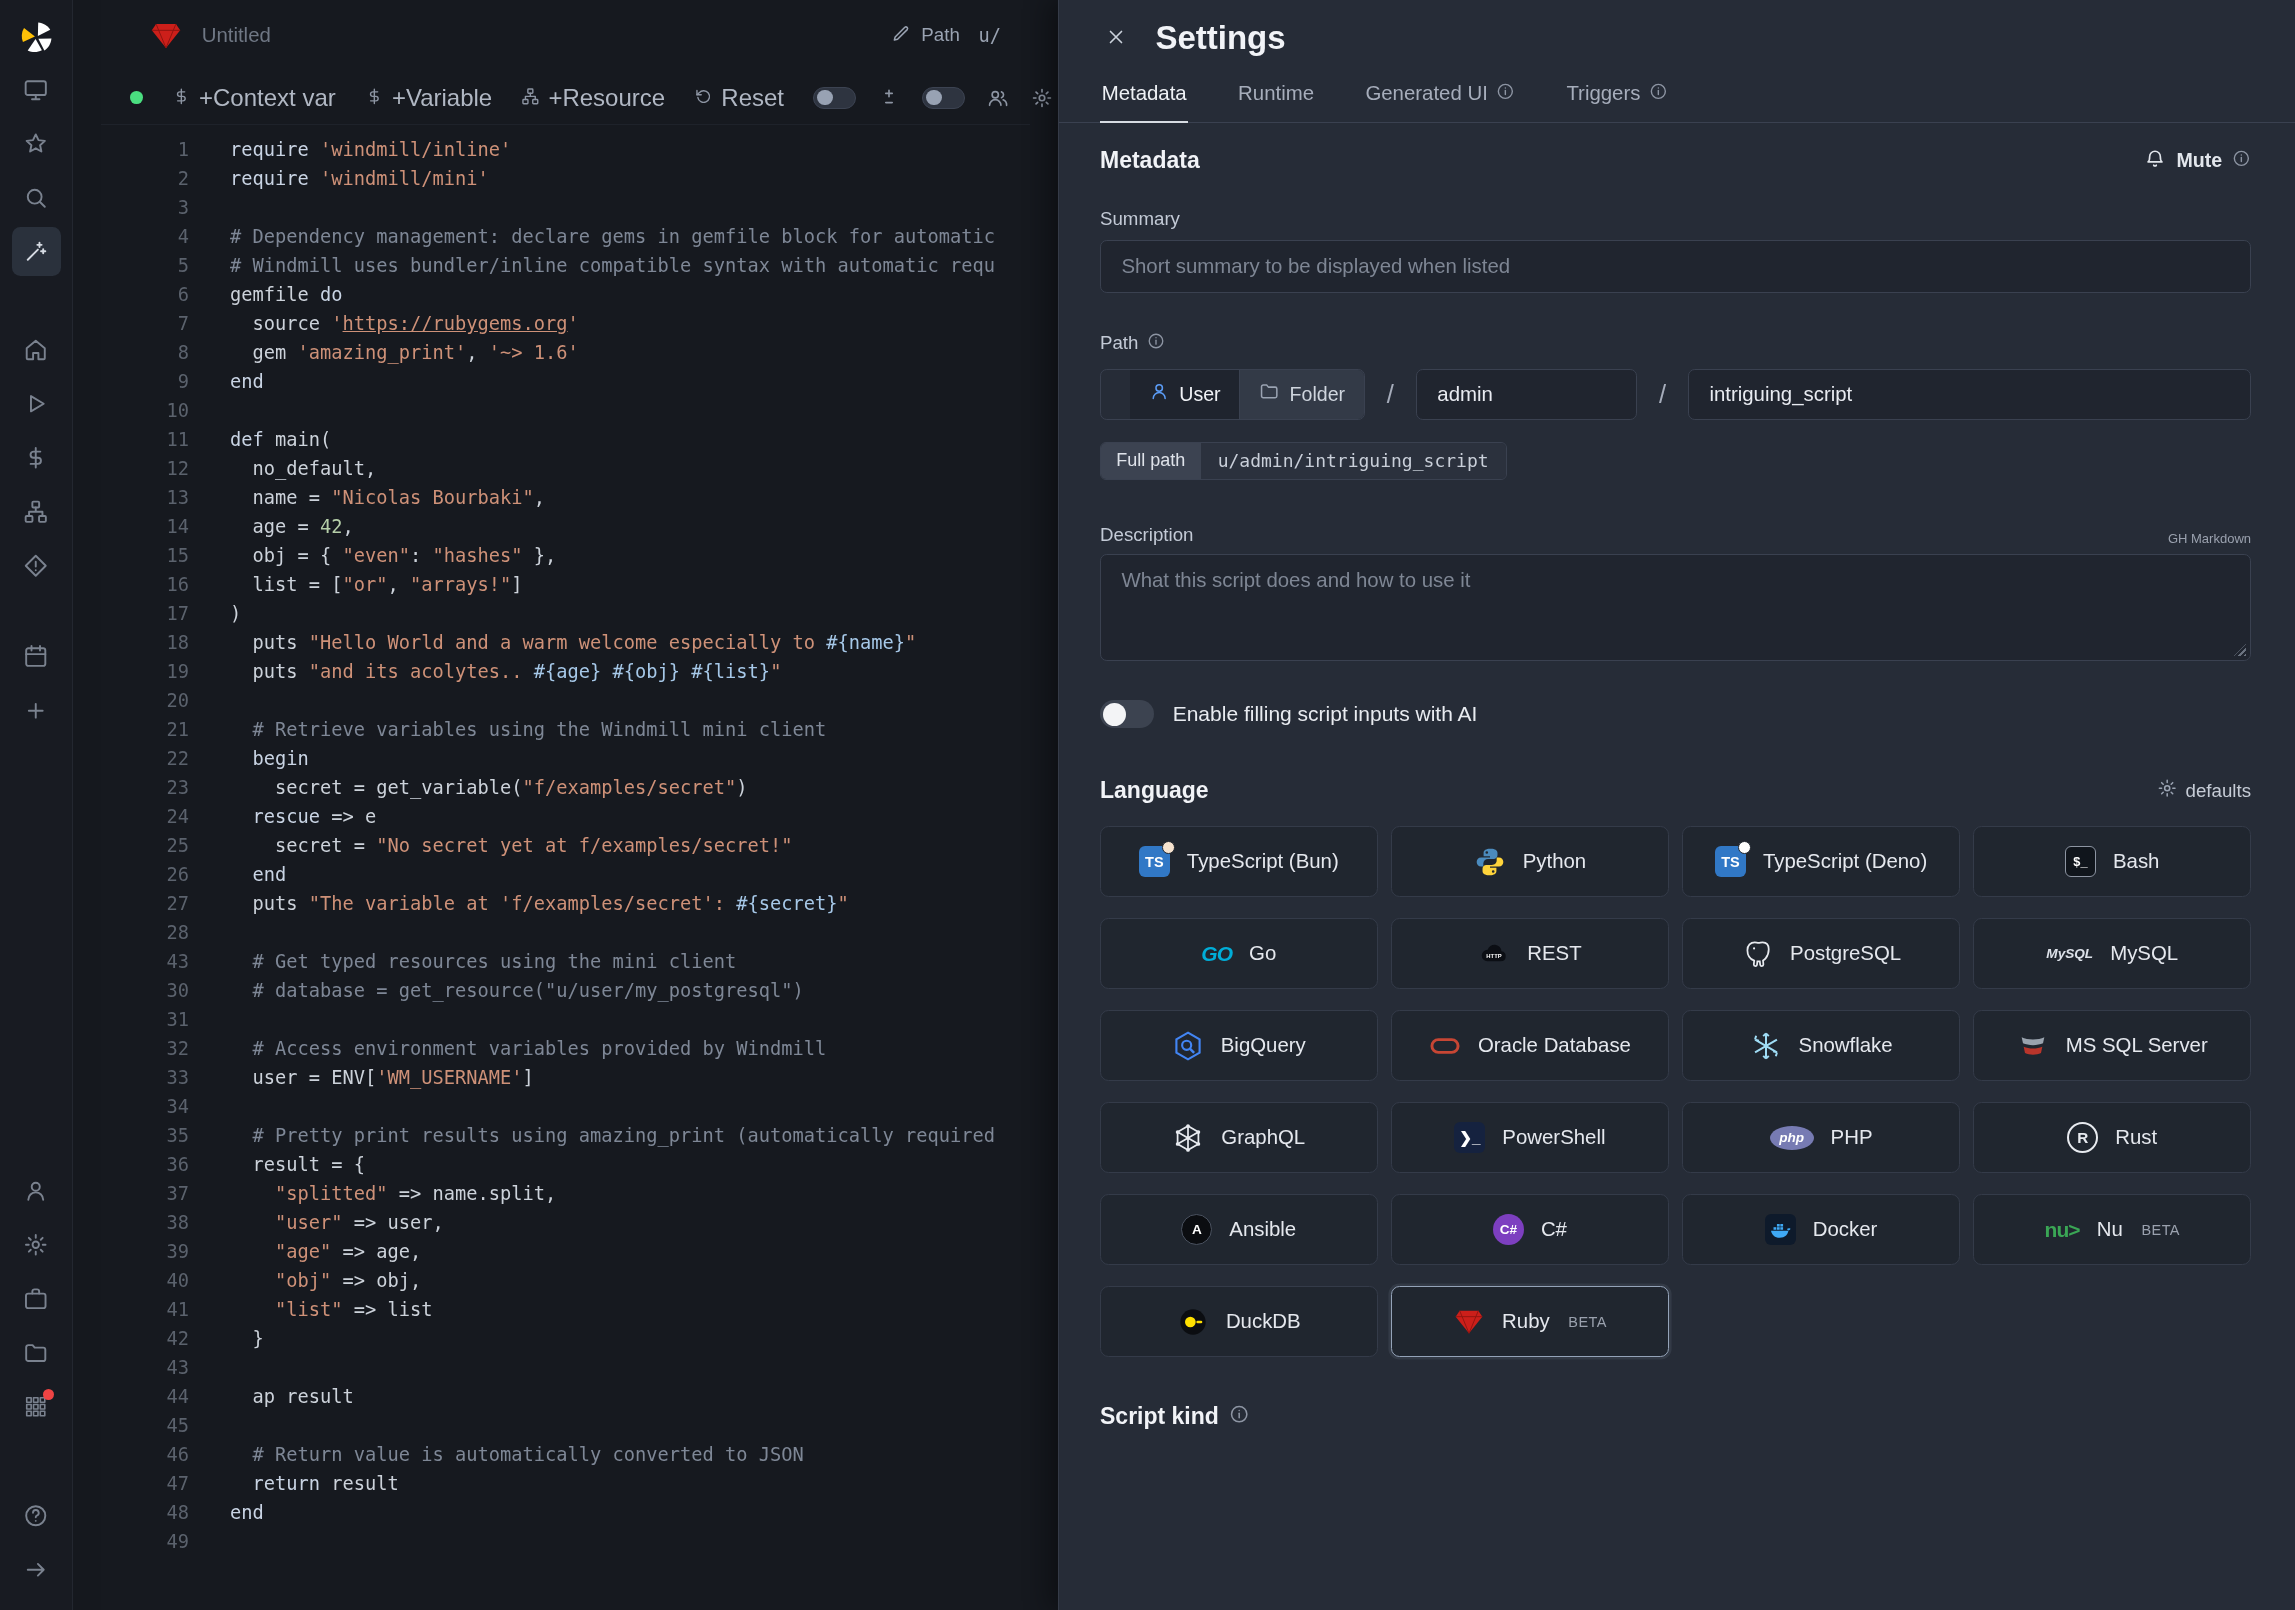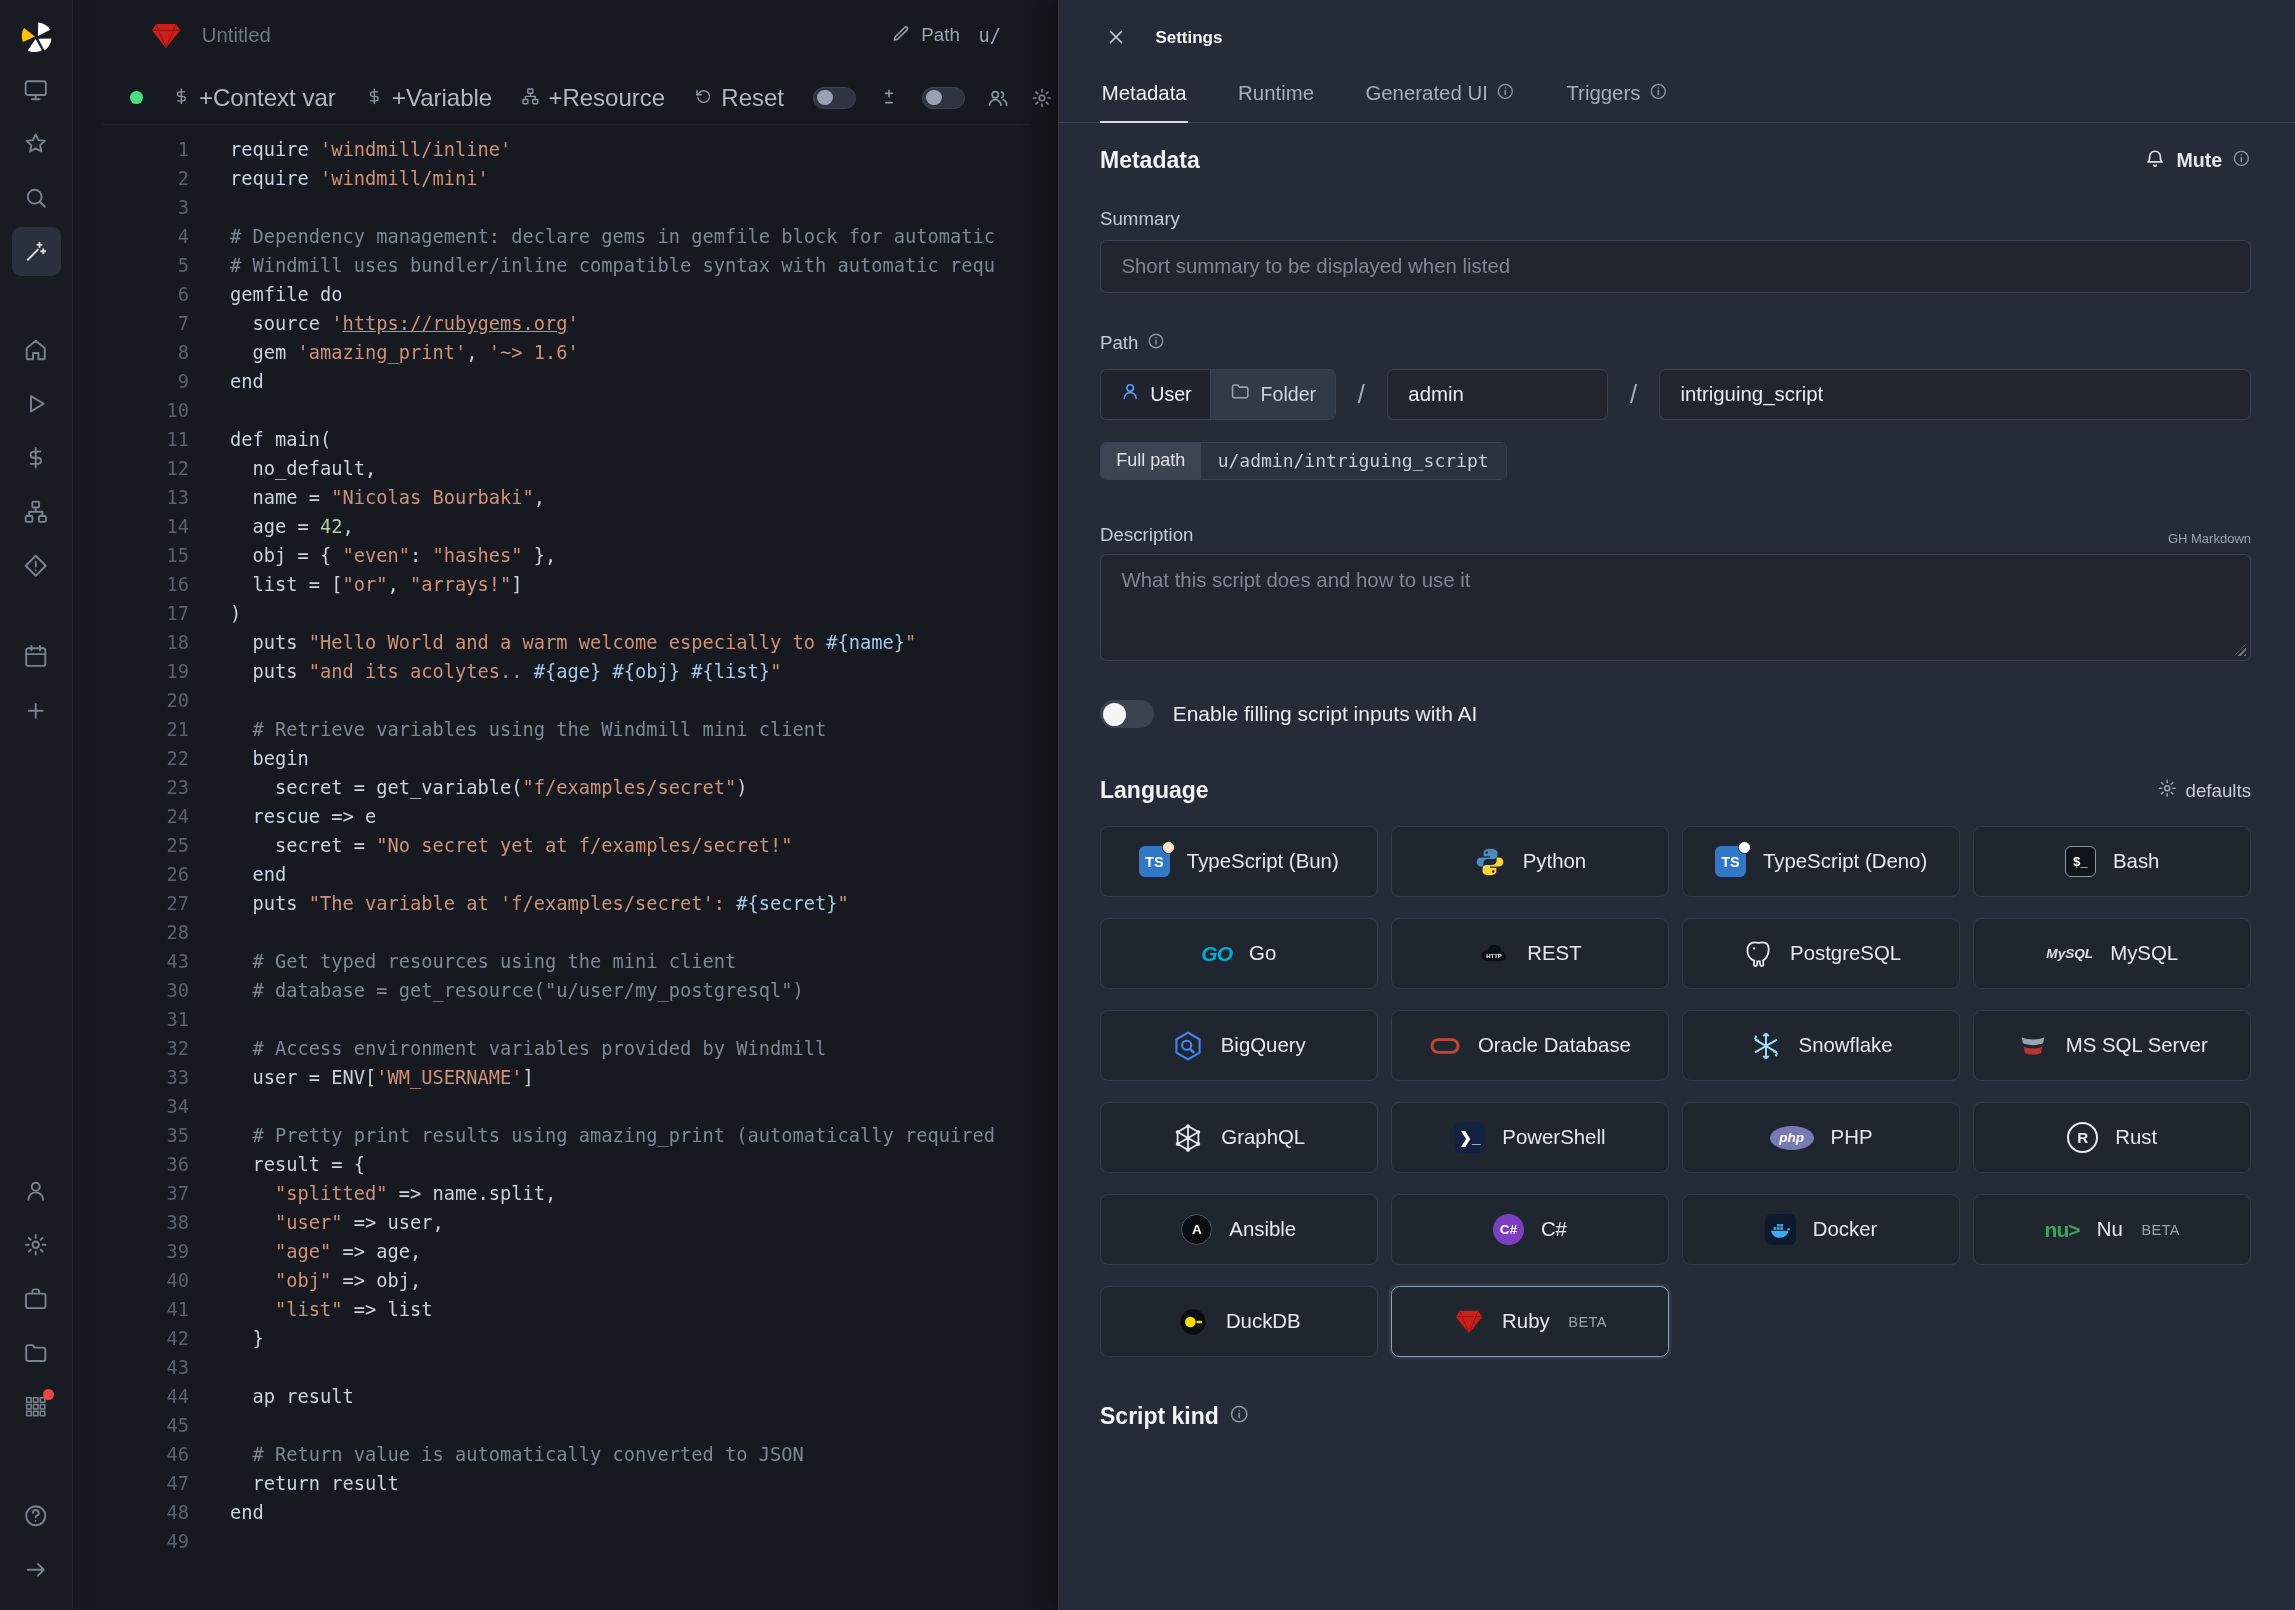--- a/index.html
+++ b/index.html
@@ -54,21 +54,21 @@
   .t-c { color:#7e8796; } .t-n { color:#b5cea8; } .t-i { color:#a6c8e8; }
   .t-u { color:#ce9178; text-decoration:underline; }
 
   
   .panel { width:1237px; flex:0 0 1237px; background:#262c37; border-left:0.9px solid #353b48;
     box-shadow:-8.5px 0 25.5px rgba(0,0,0,.4); display:flex; flex-direction:column; }
   .p-head { display:flex; align-items:center; gap:20.4px; padding:18.7px 41px 12px 37px; }
   .close-btn { width:39px; height:39px; border-radius:50%; background:transparent; border:none;
     color:#cbd2dc; display:flex; align-items:center; justify-content:center; cursor:pointer; }
   .close-btn svg { width:22px; height:22px; }
-  .p-title { font-size:17px; font-weight:bold; color:#f1f3f7; }
+  .p-title { font-size:33px; font-weight:bold; color:#f1f3f7; }
   .p-tabs { display:flex; gap:48px; padding:0 41px; border-bottom:0.9px solid #3a4150; }
   .tab { display:flex; align-items:center; gap:8.5px; font-size:20.4px; color:#a6adbb; padding:12px 1.7px 15.3px;
     border:none; background:transparent; cursor:pointer; border-bottom:2.6px solid transparent; margin-bottom:-0.9px; }
   .tab.active { color:#eef1f5; border-bottom-color:#d7dce3; }
   .tab svg { width:18.7px; height:18.7px; color:#8d95a3; }
 
   .p-body { flex:1; overflow:hidden; padding:24px 44px 0 41px; }
   .sec-row { display:flex; align-items:center; justify-content:space-between; }
   .h2 { font-size:23px; font-weight:bold; color:#f1f3f7; display:flex; align-items:center; gap:10.2px; }
   .h2 svg { width:20.4px; height:20.4px; color:#8d95a3; }
@@ -80,21 +80,21 @@
   .f-label { font-size:18.7px; color:#c3cad6; display:flex; align-items:center; gap:8.5px; }
   .f-label svg { width:18px; height:18px; color:#8d95a3; }
   .mt-sum { margin-top:34px; }
   .text-input { width:100%; height:53px; margin-top:10.2px; background:#20252f; border:0.9px solid #3a4150;
     border-radius:6.8px; padding:0 20.4px; color:#e8ebf1; font-size:20.4px; outline:none;
     font-family:"Liberation Sans",sans-serif; }
   .text-input::placeholder, textarea::placeholder { color:#7e8694; }
 
   .path-block { margin-top:39px; }
   .path-row { display:flex; align-items:center; gap:22px; margin-top:13.6px; }
-  .segmented { display:flex; border:0.9px solid #3a4150; border-radius:6.8px; overflow:hidden; height:51px; }
+  .segmented { display:flex; border:0.9px solid #3a4150; border-radius:6.8px; overflow:hidden; height:51px;padding-left:29px; }
   .seg { display:flex; align-items:center; gap:10.2px; padding:0 18.7px; font-size:19.6px; cursor:pointer;
     border:none; background:#333a47; color:#cfd5de; }
   .seg svg { width:20.4px; height:20.4px; }
   .seg.sel { background:#1f242e; color:#f1f3f7; }
   .seg.sel svg { color:#5b9cf6; } .seg:not(.sel) svg { color:#9aa3b2; }
   .seg + .seg { border-left:0.9px solid #3a4150; }
   .slash { font-size:25.5px; color:#a6adbb; }
   .inp-owner { width:221px; height:51px; margin-top:0; }
   .inp-name { flex:1; height:51px; margin-top:0; }
 

